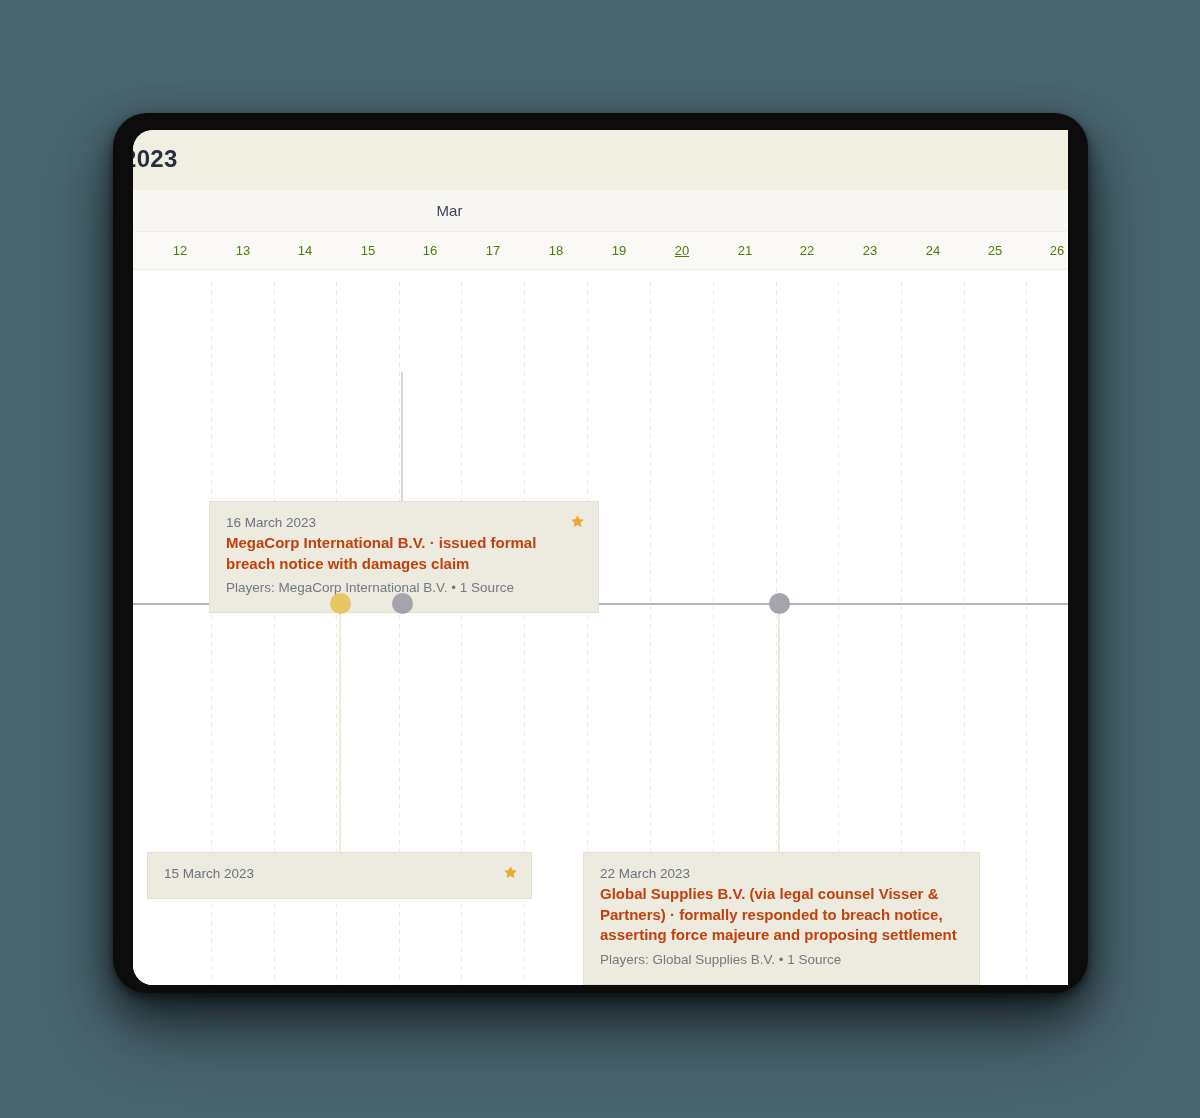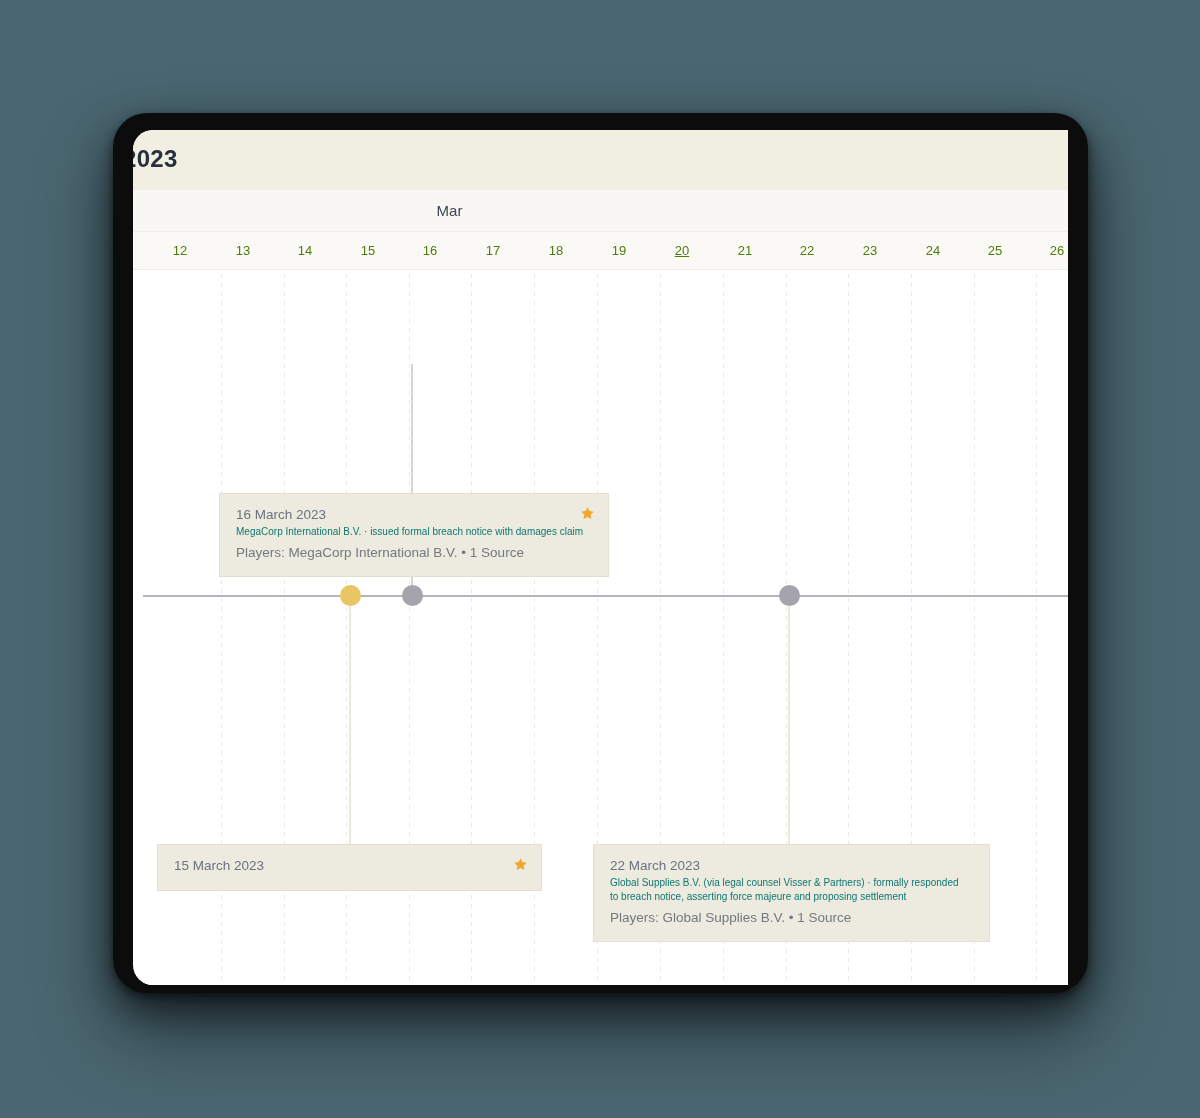--- a/index.html
+++ b/index.html
@@ -105,25 +105,24 @@
     margin-left: -20px;
     text-align: center;
     font-size: 13px;
     color: #4d7c0f;
   }
 
   
   #canvas {
     position: absolute;
     left: 0;
-    top: 144px;
+    top: 152px;
     width: 100%;
     height: 715px;
     background: #ffffff;
-    margin-left: 10px;
   }
 
   .gridline {
     position: absolute;
     top: 0;
     width: 1px;
     height: 100%;
     background: repeating-linear-gradient(
       to bottom,
       #ebe9e2 0px,
@@ -173,23 +172,23 @@
     z-index: 4;
   }
 
   .card-date {
     font-size: 13.5px;
     color: #6b7280;
     margin-bottom: 3px;
   }
 
   .card-title {
-    font-size: 10px;
-    font-weight: normal;
-    color: #0f766e;
+    font-size: 15px;
+    font-weight: bold;
+    color: #c2410c;
     line-height: 1.38;
     margin-bottom: 4px;
     padding-right: 4px;
   }
 
   .card-meta {
     font-size: 13.5px;
     color: #72797f;
     line-height: 1.45;
   }

